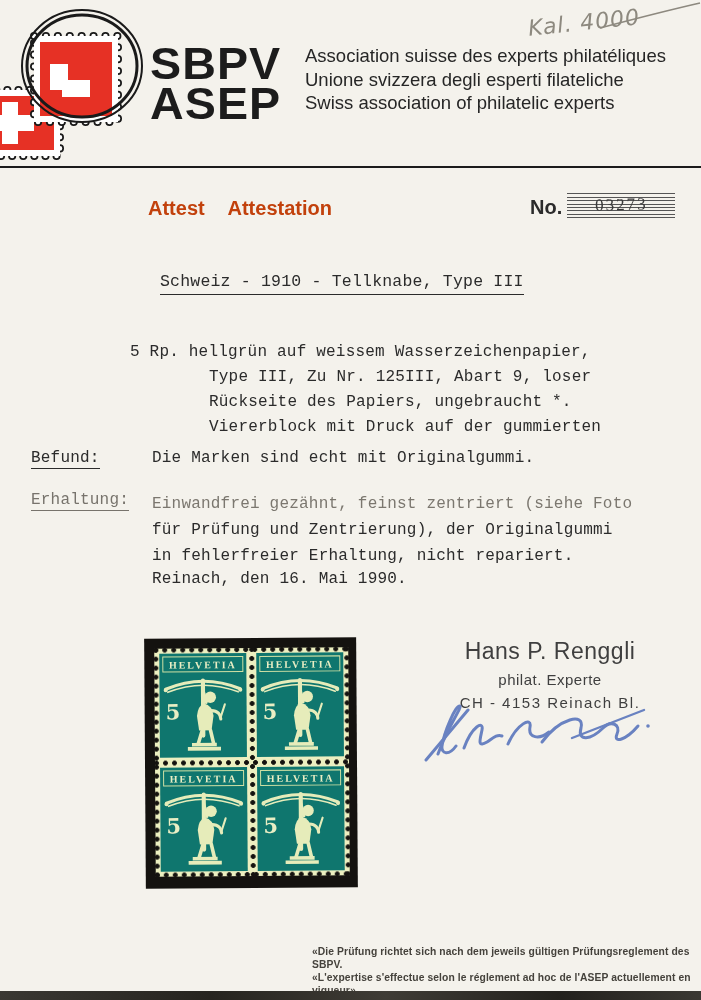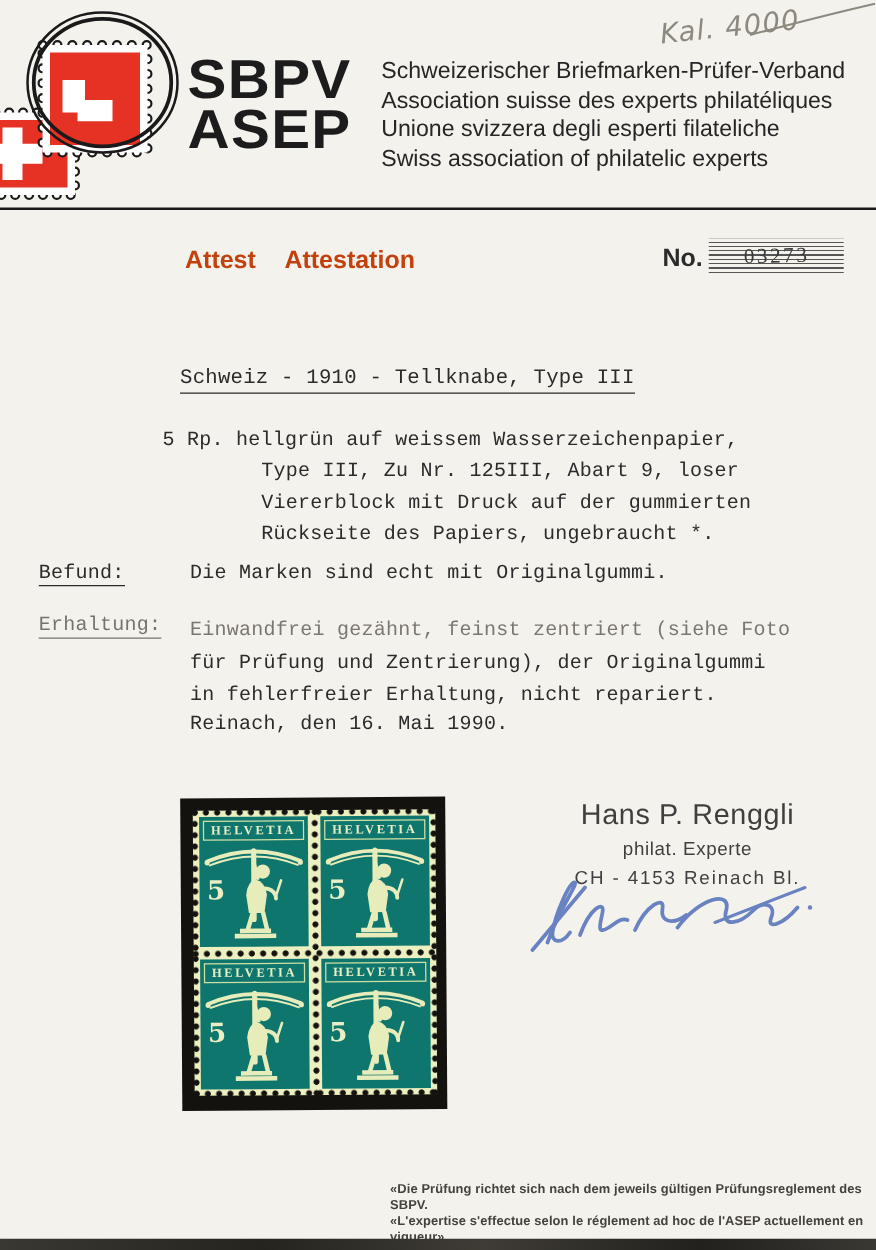--- a/index.html
+++ b/index.html
@@ -31,22 +31,22 @@
     font-weight:bold; color:#2b2b2b; }
   .no-box { position:absolute; left:567px; top:191px; width:108px; height:28px;
     background:repeating-linear-gradient(#f4f2ec 0 2.4px, #555 2.4px 3.4px);
     display:flex; align-items:center; justify-content:center; }
   .no-value { font-family:"Liberation Serif", serif; font-size:17px;
     color:#3a3a3a; letter-spacing:2px; transform:rotate(-1.5deg); }
 
   
   .tw { font-family:"Liberation Mono", monospace; color:#2b2b2b;
     letter-spacing:0.2px; }
-  .doc-title { position:absolute; left:144px; top:272px; font-size:16.5px;
-    border-bottom:1.6px solid #2b2b2b; padding-bottom:3px;margin-top:20px; }
+  .doc-title { position:absolute; left:160px; top:272px; font-size:16.5px;
+    border-bottom:1.6px solid #2b2b2b; padding-bottom:3px; }
   .desc { position:absolute; left:130px; top:340px; font-size:16px;
     line-height:25px; }
   .desc .cont { padding-left:79px; }
   .label-col { position:absolute; left:31px; font-size:16px; }
   .label-underline { border-bottom:1.5px solid currentColor; padding-bottom:1px; }
   .befund-label { top:449px; }
   .befund-text { position:absolute; left:152px; top:449px; font-size:16px; }
   .erhaltung-label { top:491px; color:#77736c; }
   .erhaltung-text { position:absolute; left:152px; top:491px; font-size:16px;
     line-height:26px; }
@@ -117,21 +117,20 @@
     <ellipse cx="82" cy="62" rx="60" ry="56" fill="none" stroke="#1a1a1a" stroke-width="2"></ellipse>
     <ellipse cx="82" cy="62" rx="55" ry="51" fill="none" stroke="#1a1a1a" stroke-width="3"></ellipse>
   </svg>
 
   <div class="brand">
     <div>SBPV</div>
     <div>ASEP</div>
   </div>
 
   <div class="org">
-    <div>Schweizerischer Briefmarken-Prüfer-Verband</div>
     <div>Association suisse des experts philatéliques</div>
     <div>Unione svizzera degli esperti filateliche</div>
     <div>Swiss association of philatelic experts</div>
   </div>
 
   <div class="pencil-note">Kal. 4000</div>
   <svg class="pencil-line" width="103" height="32">
     <path d="M2,28 C40,18 80,8 102,3" fill="none" stroke="#8d897f" stroke-width="1.6"></path>
   </svg>
 
@@ -144,22 +143,22 @@
   <div class="no-label">No.</div>
   <div class="no-box">
     <span class="no-value">03273</span>
   </div>
 
   <div class="tw doc-title">Schweiz - 1910 - Tellknabe, Type III</div>
 
   <div class="tw desc">
     <div>5 Rp. hellgrün auf weissem Wasserzeichenpapier,</div>
     <div class="cont">Type III, Zu Nr. 125III, Abart 9, loser</div>
+    <div class="cont">Rückseite des Papiers, ungebraucht *.</div>
     <div class="cont">Viererblock mit Druck auf der gummierten</div>
-    <div class="cont">Rückseite des Papiers, ungebraucht *.</div>
   </div>
 
   <div class="tw label-col befund-label">
     <span class="label-underline">Befund:</span>
   </div>
   <div class="tw befund-text">Die Marken sind echt mit Originalgummi.</div>
 
   <div class="tw label-col erhaltung-label">
     <span class="label-underline">Erhaltung:</span>
   </div>

